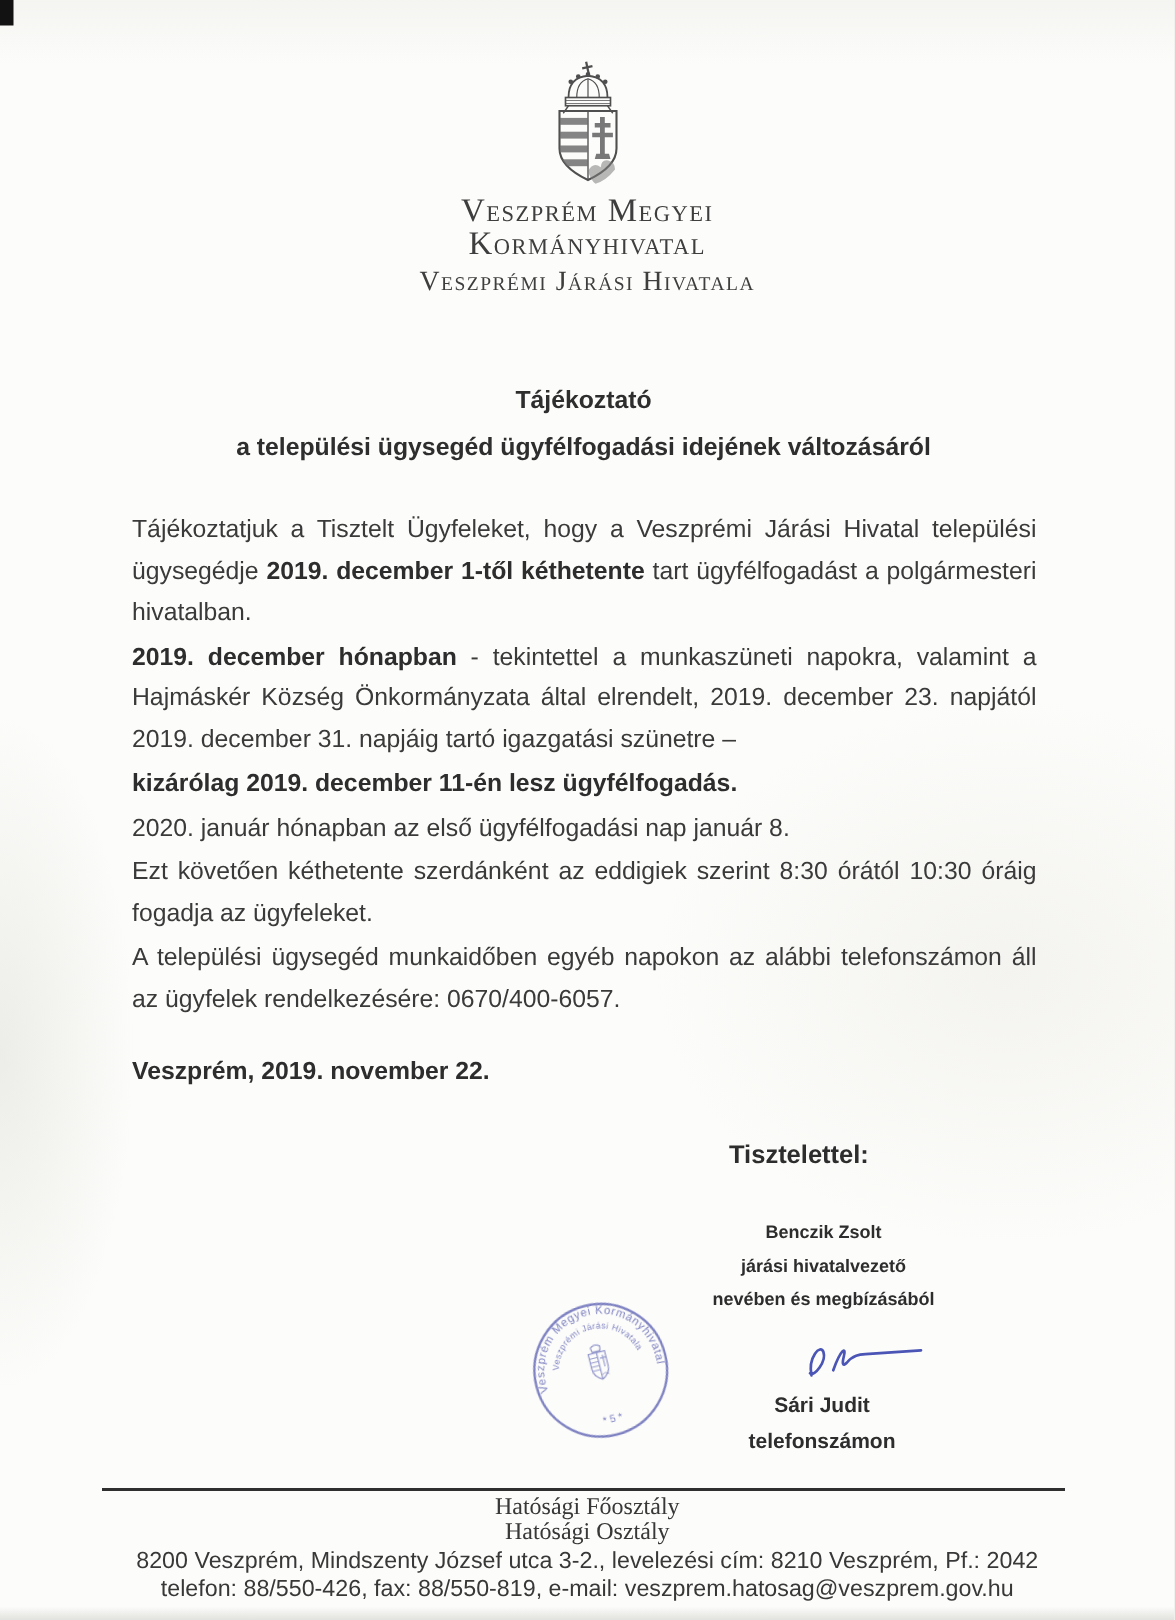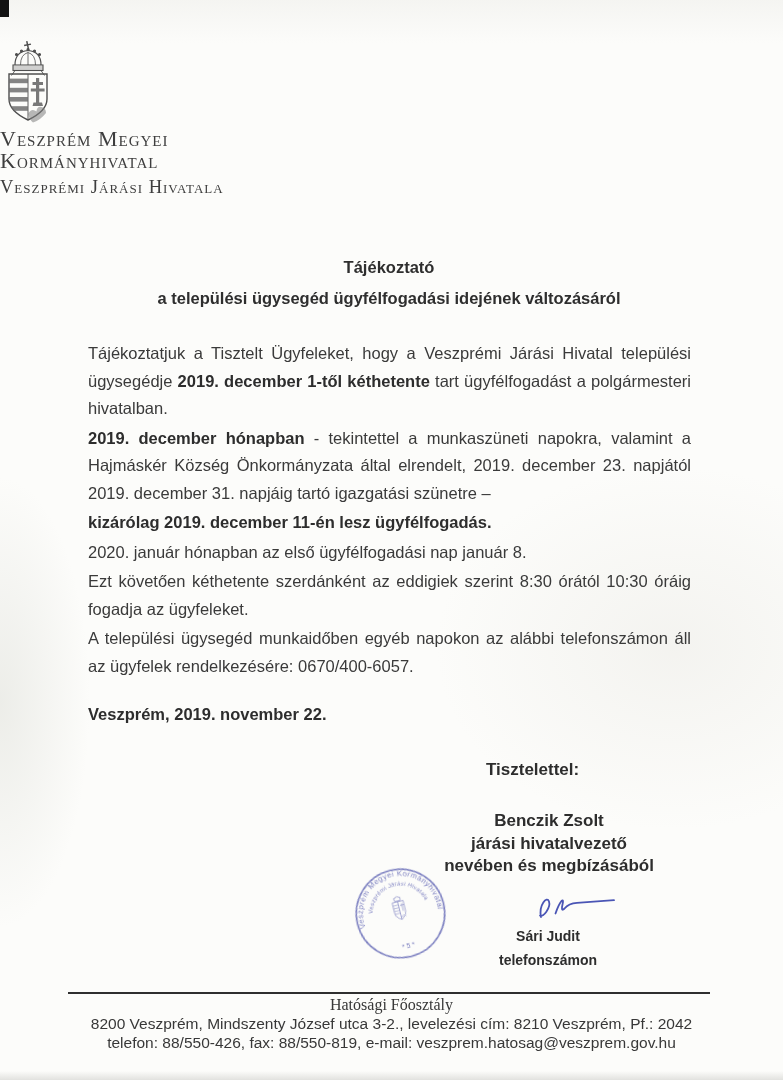--- a/index.html
+++ b/index.html
@@ -10,40 +10,40 @@
       radial-gradient(ellipse 340px 260px at 86% 60%, rgba(214,212,203,0.22), rgba(214,212,203,0) 70%),
       radial-gradient(ellipse 120px 300px at 0% 65%, rgba(200,202,192,0.30), rgba(200,202,192,0) 75%),
       linear-gradient(180deg, rgba(230,230,226,0.35) 0%, rgba(255,255,255,0) 4%);
     font-family:"Liberation Sans", sans-serif;
     color:#3a3a3a;
   }
   .corner-mark{position:absolute;top:0;left:0;width:9px;height:17px;background:#121212;}
   .bottom-smudge{position:absolute;left:0;right:0;bottom:0;height:9px;
     background:linear-gradient(0deg, rgba(183,183,178,0.38), rgba(183,183,178,0));}
 
-  .header{position:absolute;top:40px;left:0;right:0;text-align:left;}
+  .header{position:absolute;top:40px;left:0;right:0;text-align:center;}
   .emblem{display:inline-block;}
   .org-line{font-family:"Liberation Serif", serif;font-variant:small-caps;
     color:#3e3e3e;letter-spacing:1px;}
   .org-main{font-size:22px;line-height:22px;font-weight:500;}
   .org-sub{font-size:18.5px;line-height:20px;margin-top:5px;}
 
   .title-block{position:absolute;top:252px;left:0;right:5px;text-align:center;
     font-weight:bold;color:#2e2e2e;font-size:16.5px;line-height:31px;}
 
   .body-col{position:absolute;left:88px;top:340px;width:603px;
     font-size:16.5px;line-height:27.5px;text-align:justify;}
   .body-col p{margin:0 0 2px 0;}
   .b{font-weight:bold;color:#2d2d2d;}
   .center-bold{text-align:left;font-weight:bold;color:#2d2d2d;}
 
   .date-line{position:absolute;left:88px;top:705px;font-size:16.5px;font-weight:bold;color:#2d2d2d;}
   .closing{position:absolute;left:486px;top:760px;font-size:17px;font-weight:bold;color:#2d2d2d;}
   .authority{position:absolute;left:418px;top:810px;width:262px;text-align:center;
-    font-size:17px;font-weight:bold;line-height:22.5px;color:#2d2d2d;}
+    font-size:12px;font-weight:bold;line-height:22.5px;color:#2d2d2d;}
   .signer{position:absolute;left:448px;top:925px;width:200px;text-align:center;
     font-size:14px;font-weight:bold;line-height:23.5px;color:#2d2d2d;}
 
   .stamp{position:absolute;left:354px;top:867px;width:93px;height:93px;
     transform:rotate(-14deg);opacity:0.92;filter:blur(0.2px);}
   .hand-sign{position:absolute;left:528px;top:892px;}
 
   .footer-rule{position:absolute;left:68px;top:992px;width:642px;border-top:2px solid #2f2f2f;}
   .footer{position:absolute;left:0;right:0;top:996px;text-align:center;color:#383838;}
   .footer-serif{font-family:"Liberation Serif", serif;font-size:16px;line-height:17px;}
@@ -152,18 +152,19 @@
   </svg>
 
   <div class="signer">
     <div>Sári Judit</div>
     <div>telefonszámon</div>
   </div>
 
   <div class="footer-rule"></div>
   <div class="footer">
     <div class="footer-serif">Hatósági Főosztály</div>
+    <div class="footer-serif">Hatósági Osztály</div>
     <div class="footer-sans">8200 Veszprém, Mindszenty József utca 3-2., levelezési cím: 8210 Veszprém, Pf.: 2042</div>
     <div class="footer-sans">telefon: 88/550-426, fax: 88/550-819, e-mail: veszprem.hatosag@veszprem.gov.hu</div>
   </div>
 
   <div class="bottom-smudge"></div>
 </div>
 
 </body></html>

